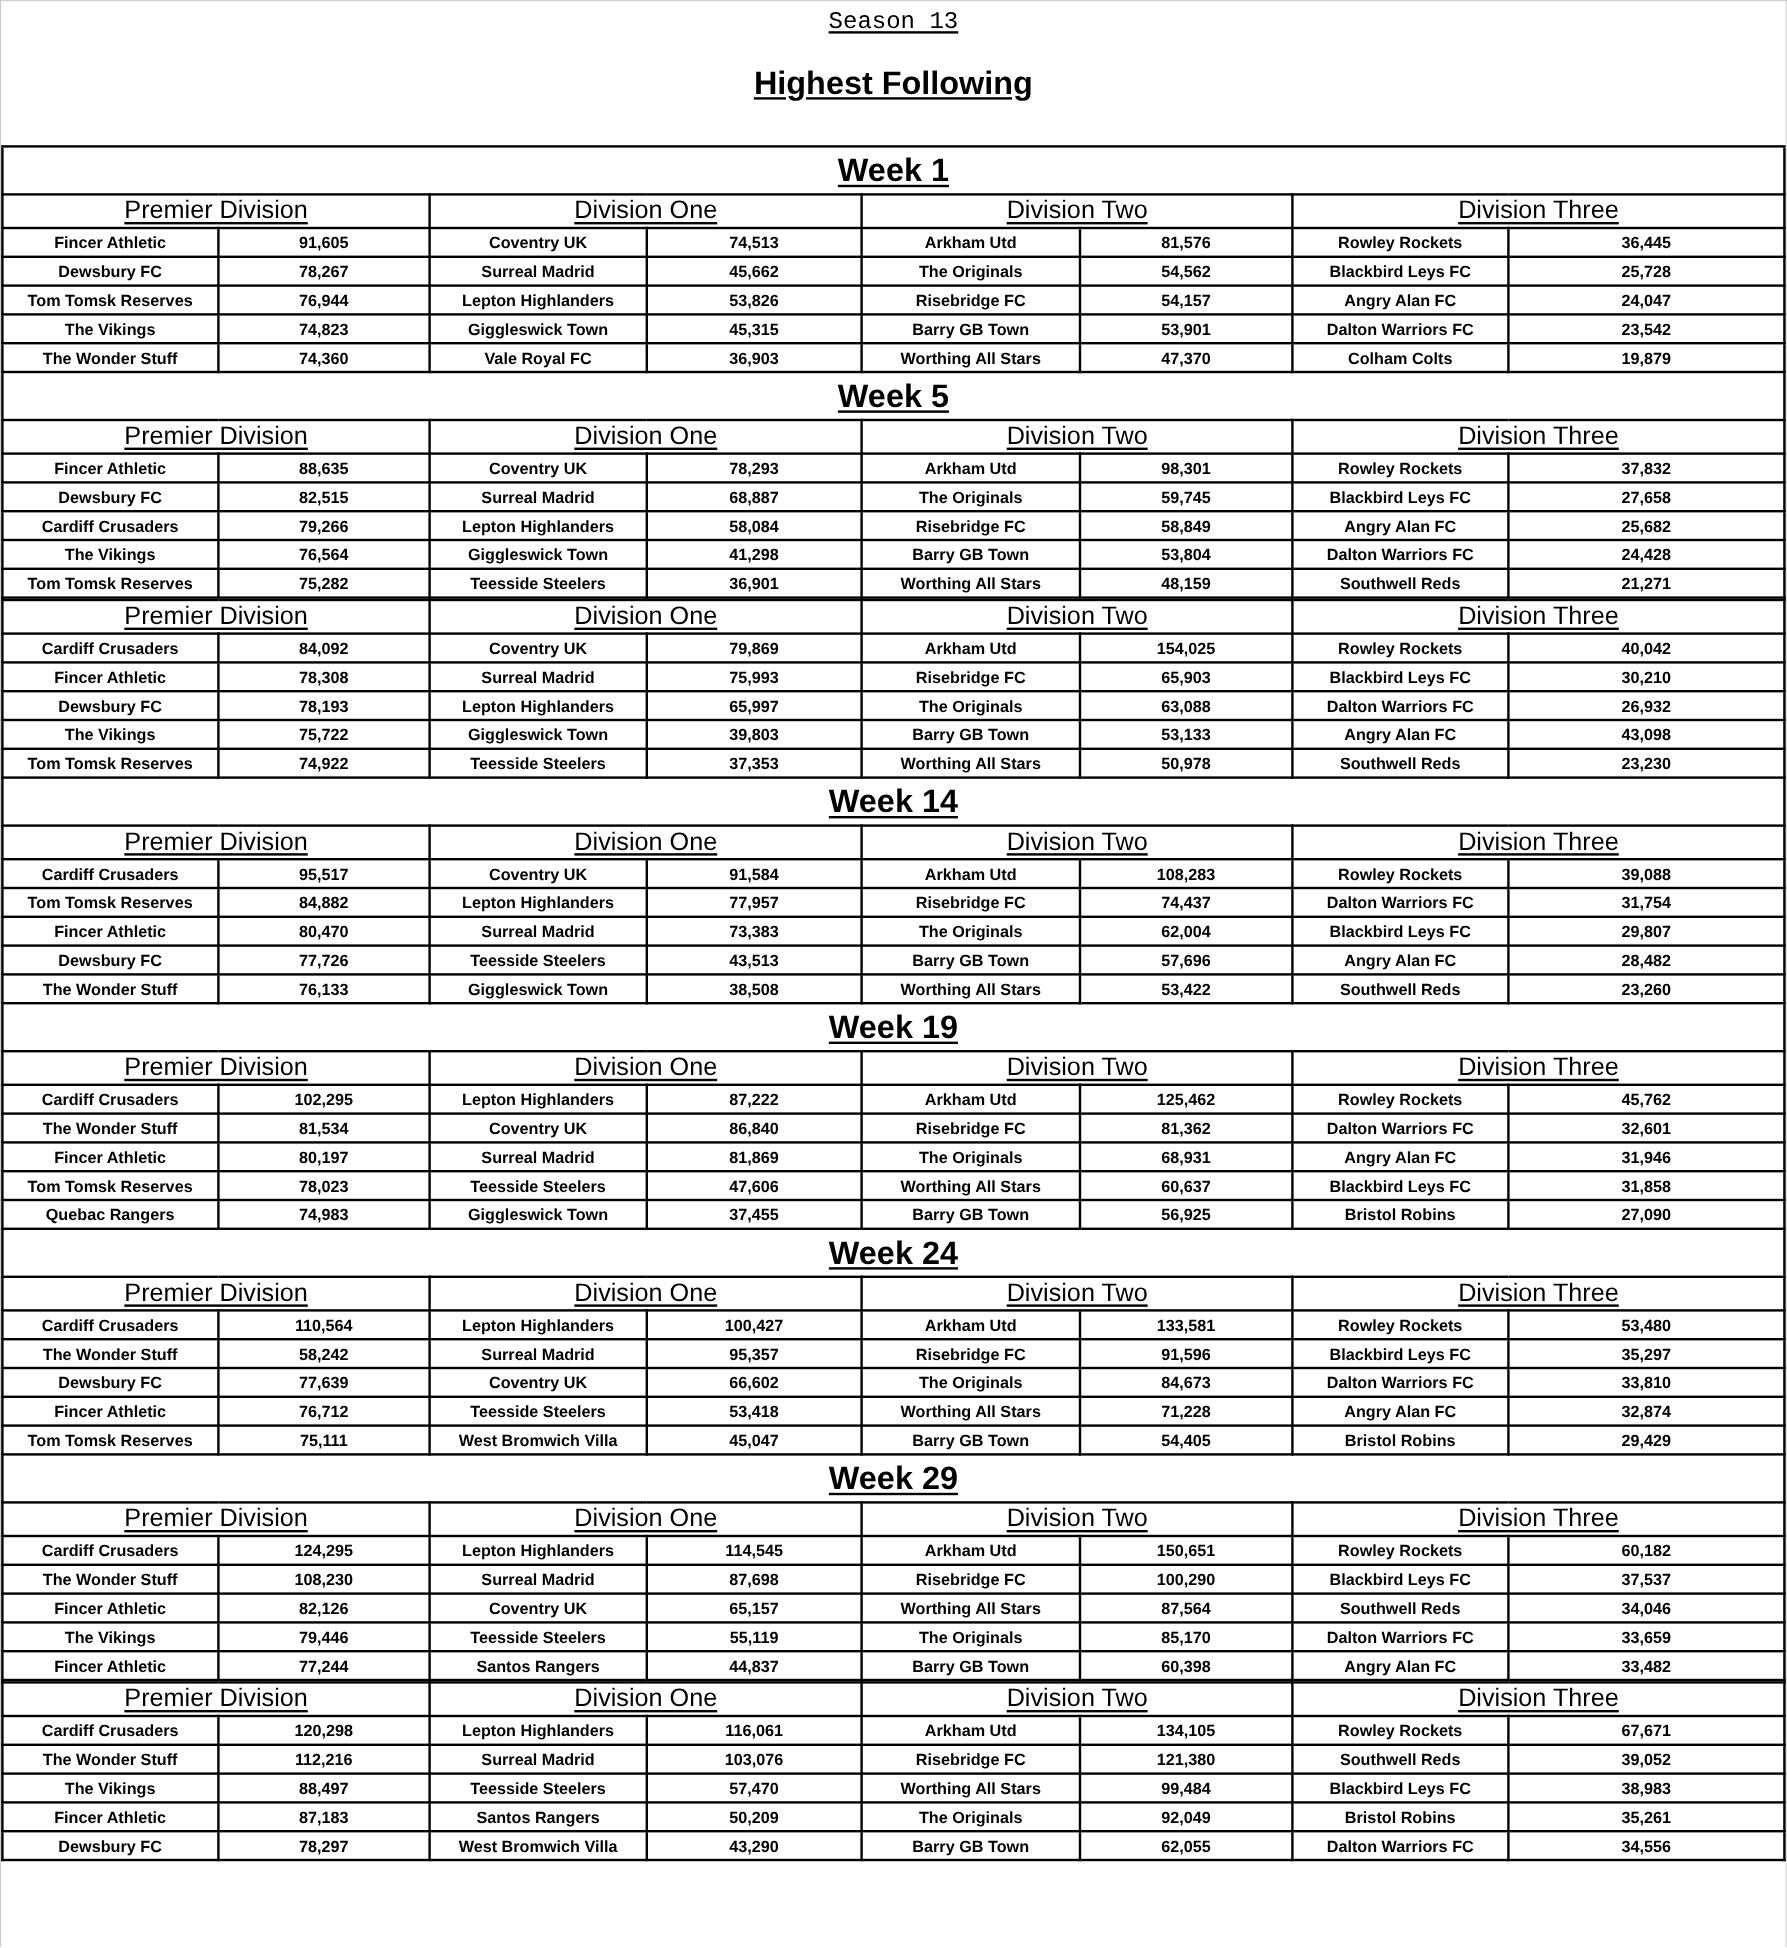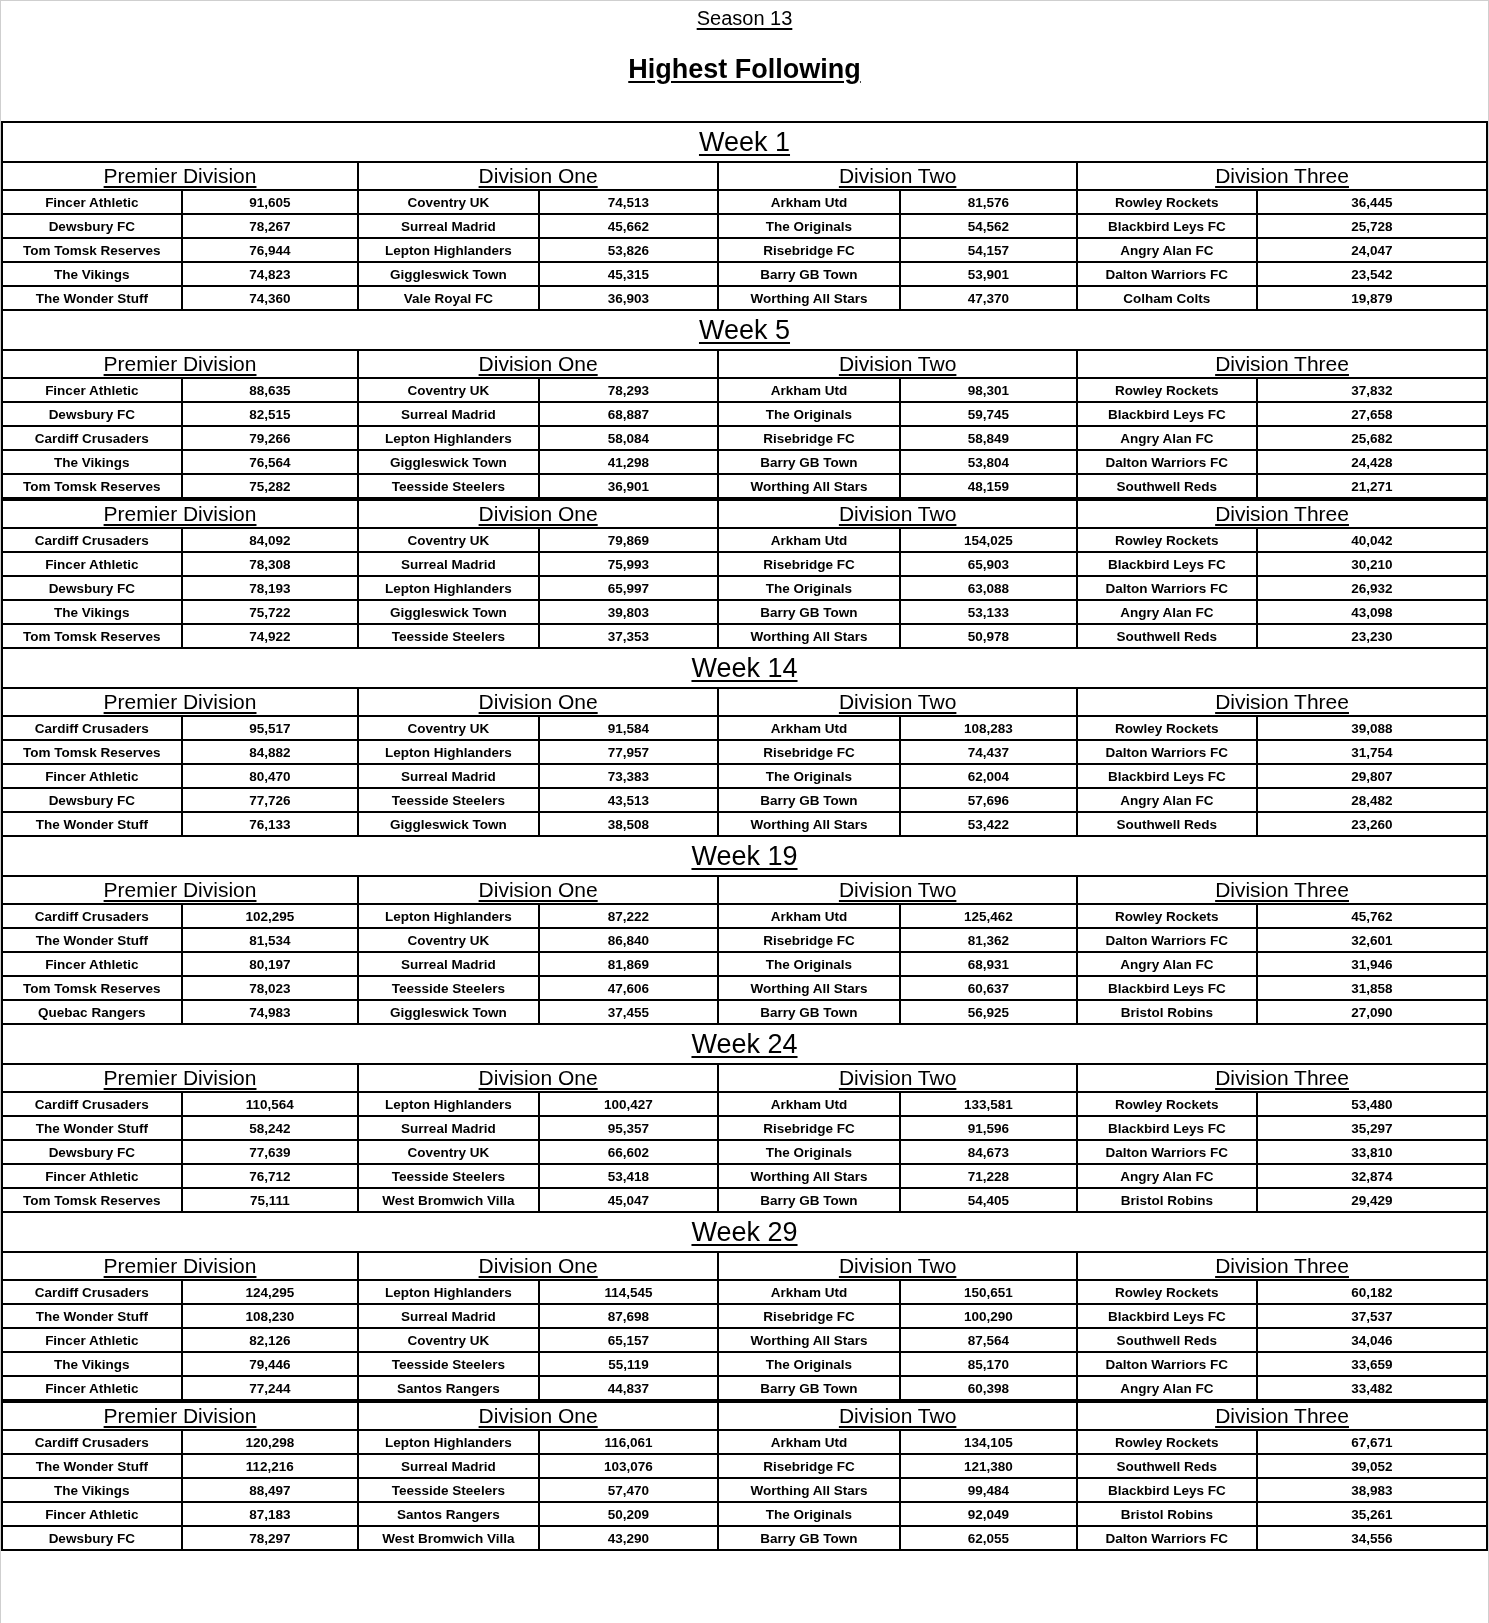--- a/index.html
+++ b/index.html
@@ -13,32 +13,32 @@
     border: 1px solid #cfcfcf; border-bottom: none;
     background: #fff;
   }
   .report-header {
     height: 122px;
     border-bottom: 2px solid #000;
     text-align: center;
   }
   .season-label {
     padding-top: 6px;
-    font-size: 20px; font-weight: 400;
+    font-size: 20px; font-weight: 400; font-family: Liberation Mono, monospace;
   }
   .report-title {
     margin-top: 24px;
     font-size: 27px; font-weight: 700;
   }
   .u { text-decoration: underline; text-underline-offset: 3px; }
   .week-heading {
     height: 38px;
     border-left: 2px solid #000; border-right: 2px solid #000;
     display: flex; align-items: center; justify-content: center;
-    font-size: 27px; font-weight: 400;
+    font-size: 27px; font-weight: 700;
   }
   table.grid {
     width: 100%;
     border-collapse: collapse;
     table-layout: fixed;
   }
   table.grid th, table.grid td {
     border: 2px solid #000;
     text-align: center; vertical-align: middle;
     overflow: hidden; white-space: nowrap;

